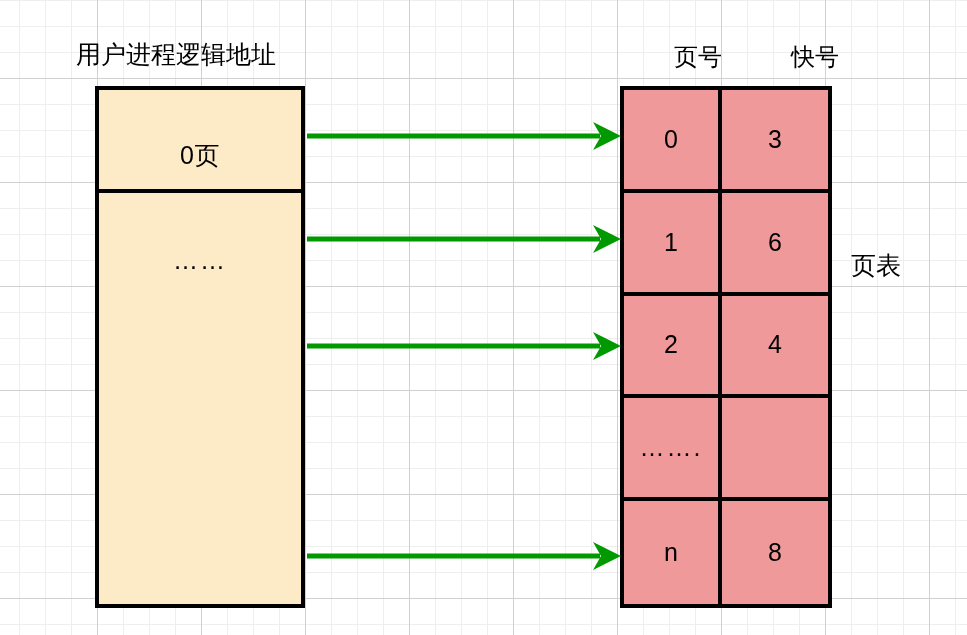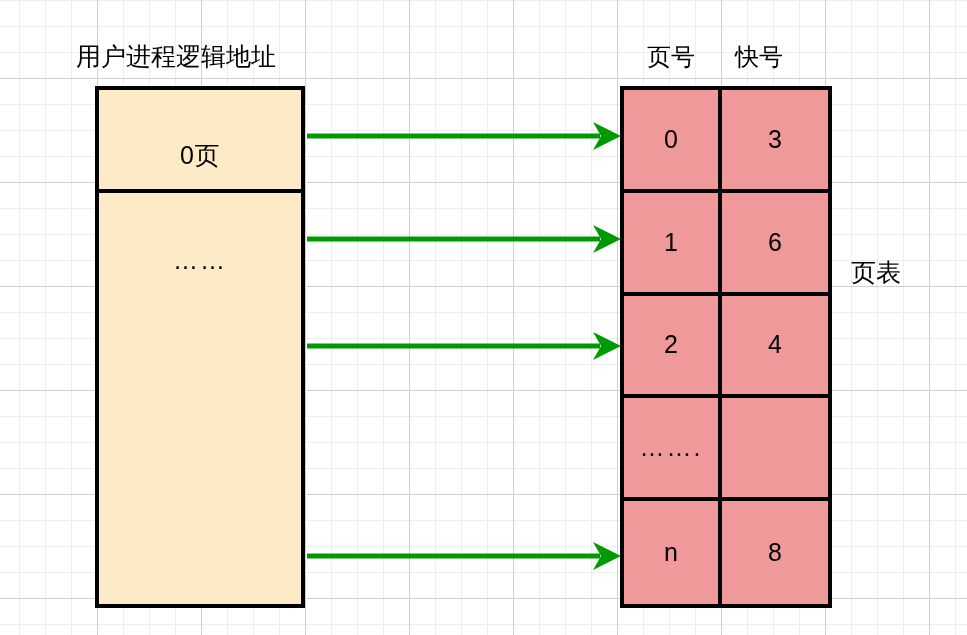--- a/index.html
+++ b/index.html
@@ -34,30 +34,30 @@
   }
 
   
   .title-text {
     position: absolute;
     color: #000000;
     font-size: 25px;
     line-height: 1;
     white-space: nowrap;
   }
-  #title-logical-addr { left: 76px; top: 44px; }
+  #title-logical-addr { left: 76px; top: 44px; font-family: Liberation Mono, monospace; }
   #header-page-no {
     left: 620px; top: 45px; width: 102px;
+    text-align: right; font-size: 24px;
+  }
+  #header-block-no {
+    left: 760px; top: 45px; width: 110px;
     text-align: center; font-size: 24px;
   }
-  #header-block-no {
-    left: 704px; top: 45px; width: 110px;
-    text-align: center; font-size: 24px;
-  }
-  #label-page-table { left: 851px; top: 260px; font-size: 25px; }
+  #label-page-table { left: 851px; top: 253px; font-size: 25px; }
 
   
   #process-column {
     position: absolute;
     left: 95px;
     top: 86px;
     width: 210px;
     height: 522px;
     border: 4px solid #000000;
     box-sizing: border-box;

